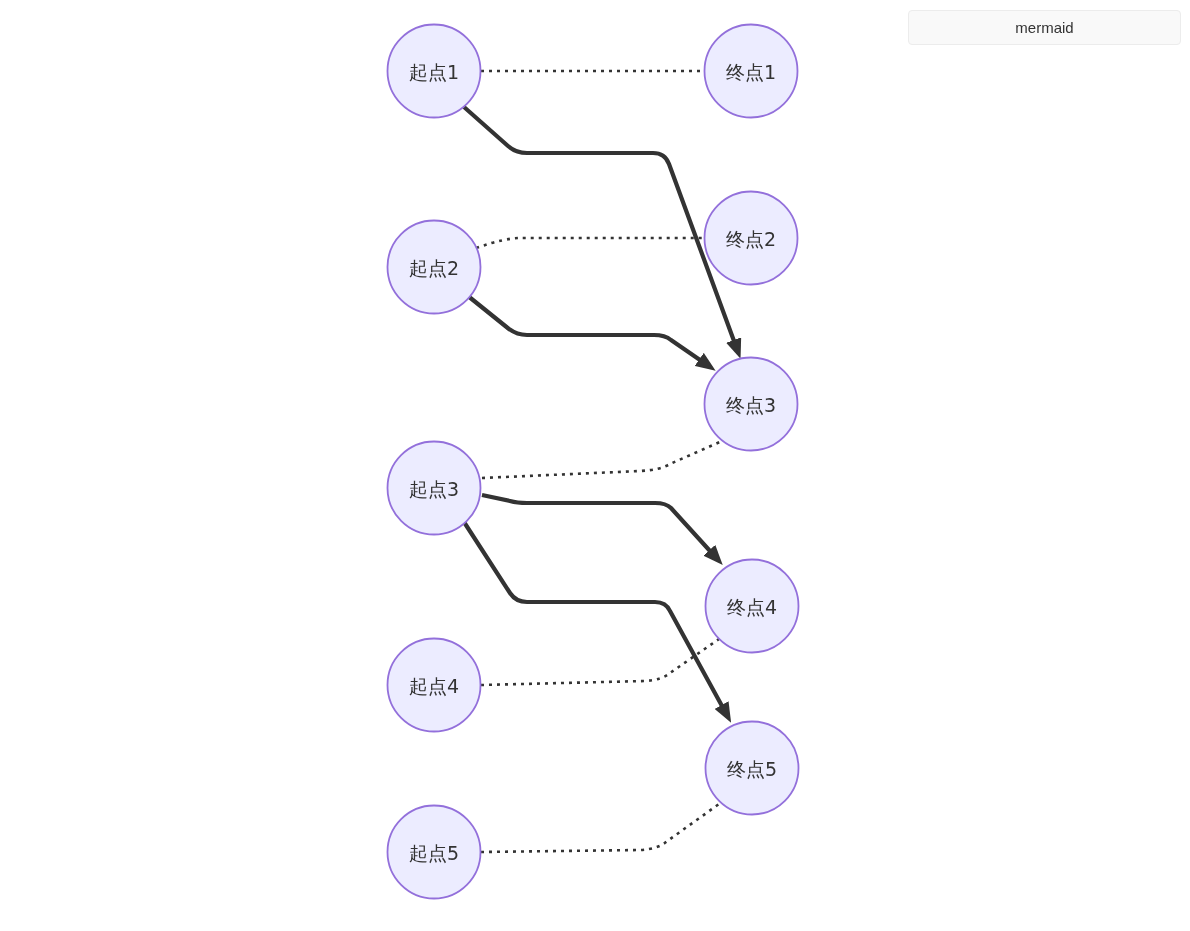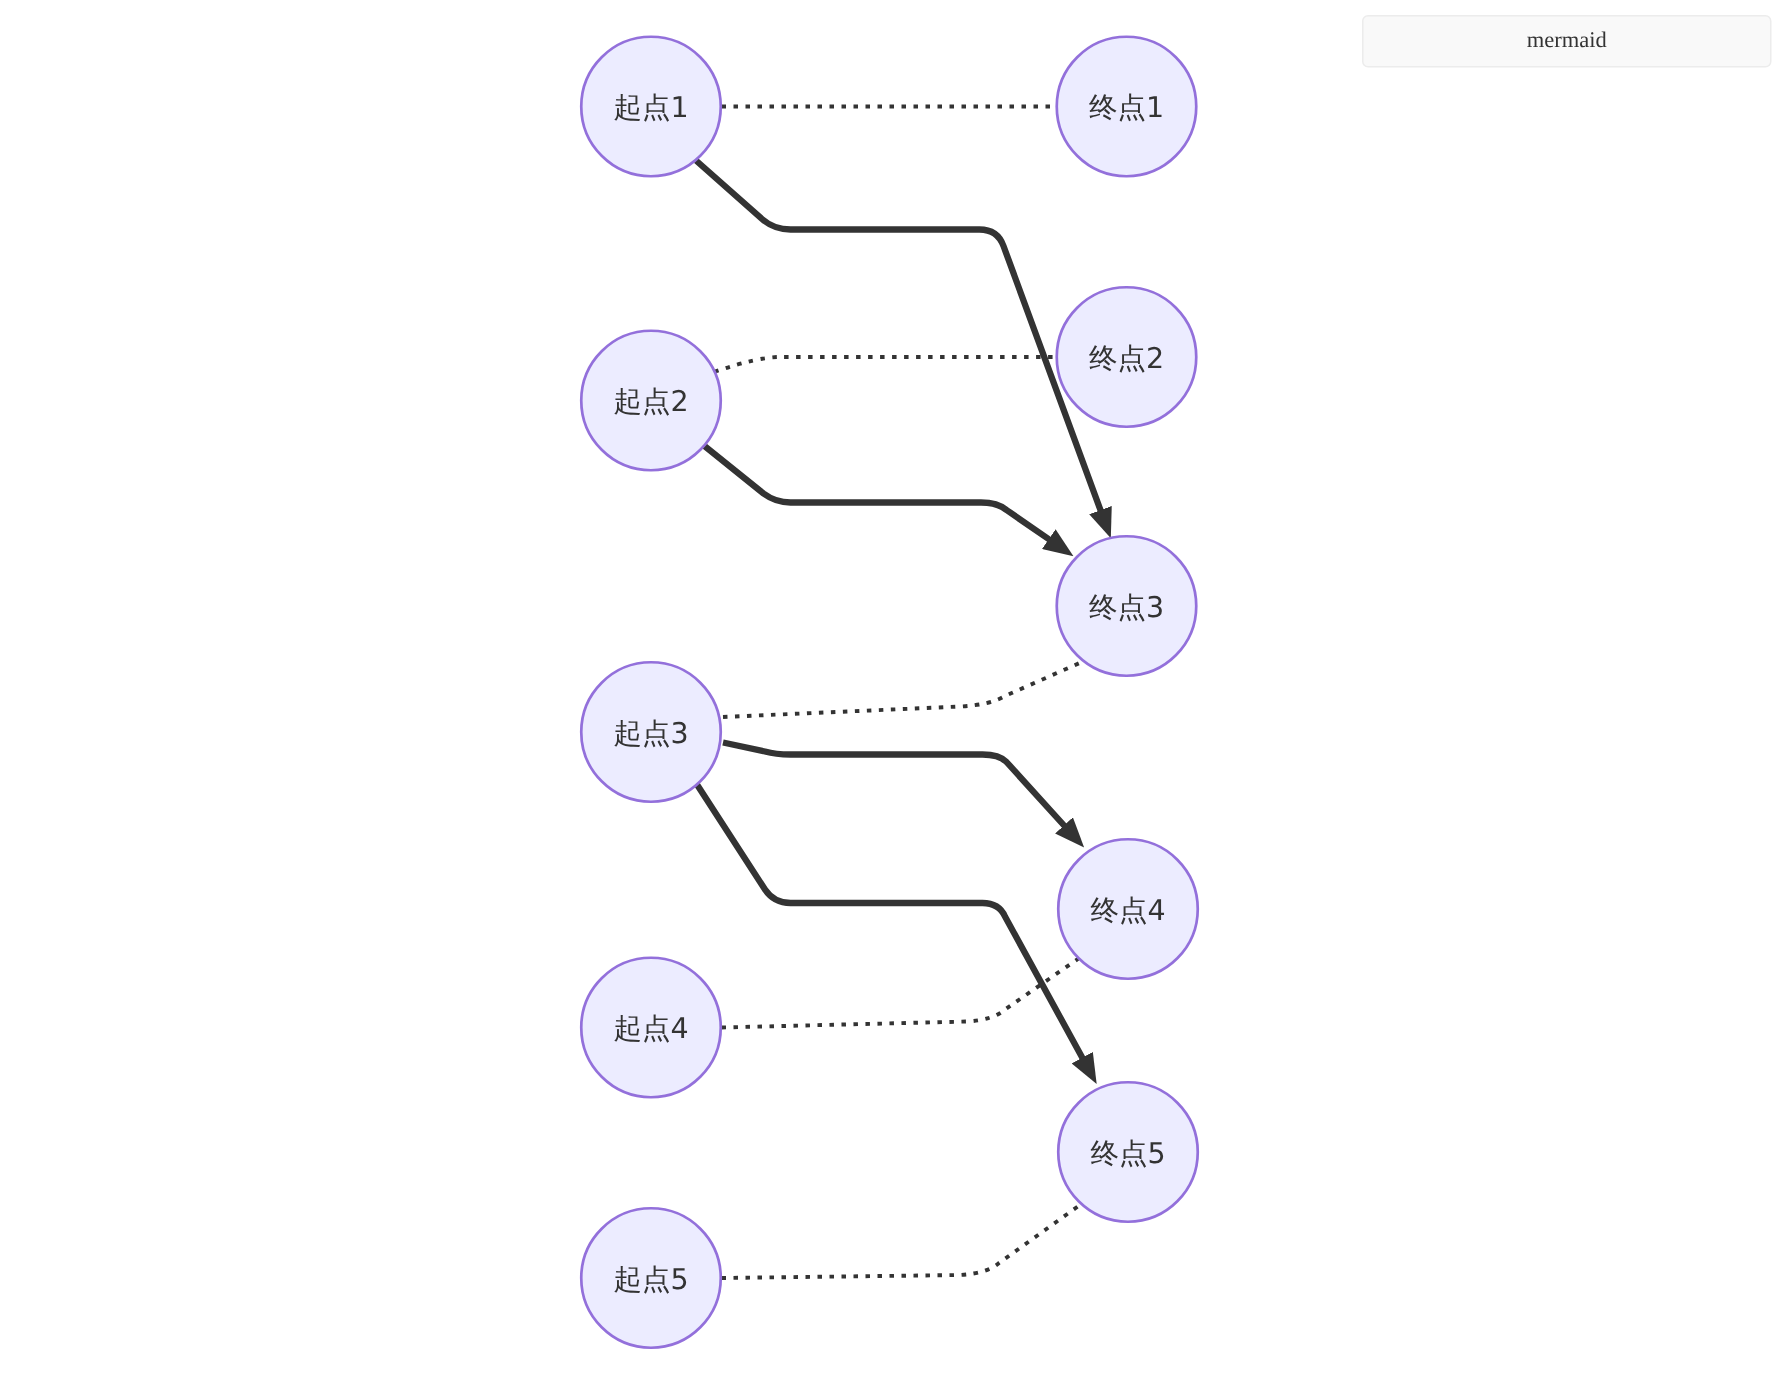--- a/index.html
+++ b/index.html
@@ -51,21 +51,21 @@
     left: 908px;
     top: 10px;
     width: 271px;
     height: 33px;
     background: #f9f9f9;
     border: 1px solid #ececec;
     border-radius: 4px;
     display: flex;
     align-items: center;
     justify-content: center;
-    font-family: Liberation Serif, serif;
+    font-family: Liberation Sans, sans-serif;
     font-size: 15px;
     color: #333333;
   }
 </style>
 </head>
 <body>
 
 <div id="stage">
 
   <svg id="diagram-svg" width="1190" height="931" viewBox="0 0 1190 931">

